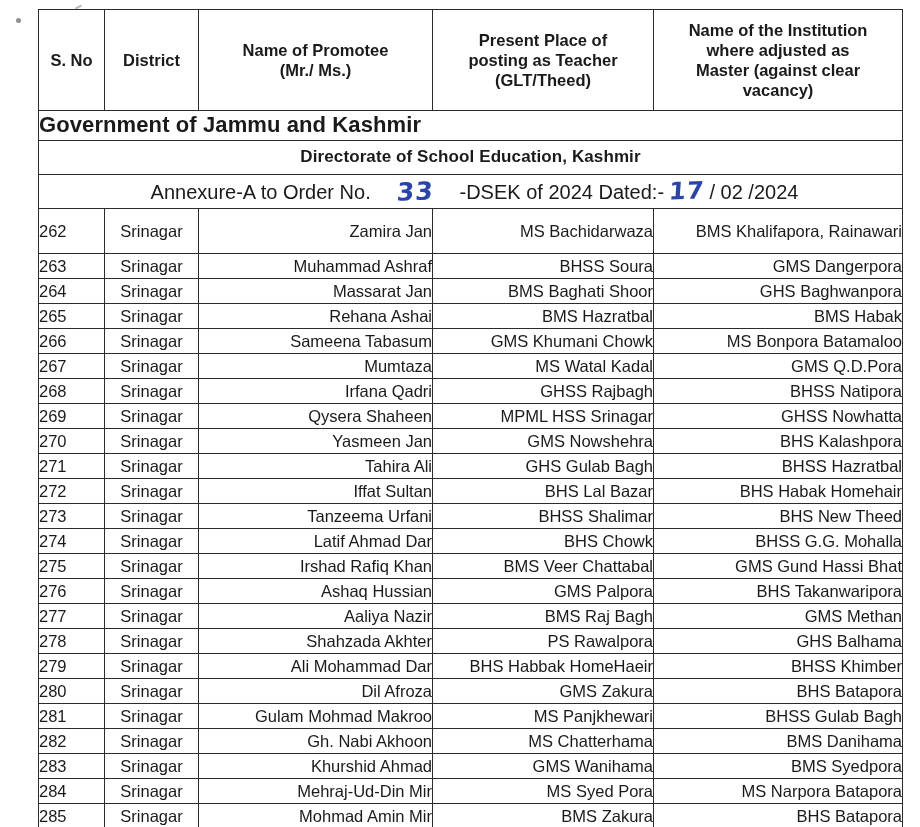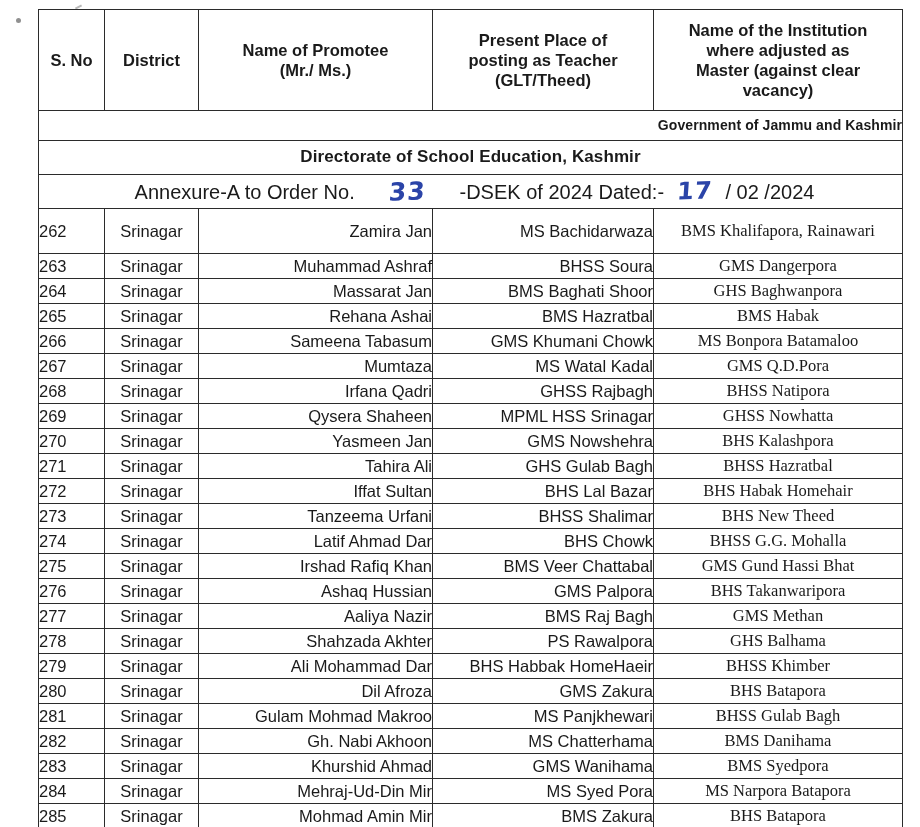--- a/index.html
+++ b/index.html
@@ -53,43 +53,43 @@
   }
   table.doc td, table.doc th {
     border: 1.6px solid #2b2b2b;
     padding: 0;
     vertical-align: middle;
   }
 
   
   .title-1 {
     height: 29px;
-    text-align: right;
-    font-size: 14px;
+    text-align: left;
+    font-size: 22px;
     font-weight: bold;
     letter-spacing: .1px;
   }
   .title-2 {
     height: 33px;
     text-align: center;
     font-size: 17px;
     font-weight: bold;
     letter-spacing: .1px;
   }
   .annex-row {
     height: 33px;
     font-size: 20px;
     text-align: center;
     white-space: nowrap;
   }
   .annex-line {
     display: flex;
     align-items: center;
     justify-content: center;
-    gap: 8px;
+    gap: 0;
     padding-left: 8px;
   }
   .annex-line .seg { white-space: pre; }
   .hand {
     font-family: "DejaVu Sans", sans-serif;
     color: #2b44a8;
     font-size: 25px;
     font-weight: 600;
     letter-spacing: 1px;
     display: inline-block;
@@ -113,21 +113,21 @@
     font-size: 16.5px;
     height: 24px;
     line-height: 1.1;
   }
   tbody tr.first-row td { height: 44px; }
 
   td.c-sno    { text-align: left; }
   td.c-dist   { text-align: center; }
   td.c-name   { text-align: right; padding-left: 7px; }
   td.c-place  { text-align: right; padding-left: 7px; }
-  td.c-inst   { text-align: center; padding-left: 7px; font-family: Liberation Serif, serif; }
+  td.c-inst   { text-align: right; padding-left: 7px; }
 
   .col-sno   { width: 66px; }
   .col-dist  { width: 94px; }
   .col-name  { width: 234px; }
   .col-place { width: 221px; }
   .col-inst  { width: 249px; }
 </style>
 </head>
 <body>
 

